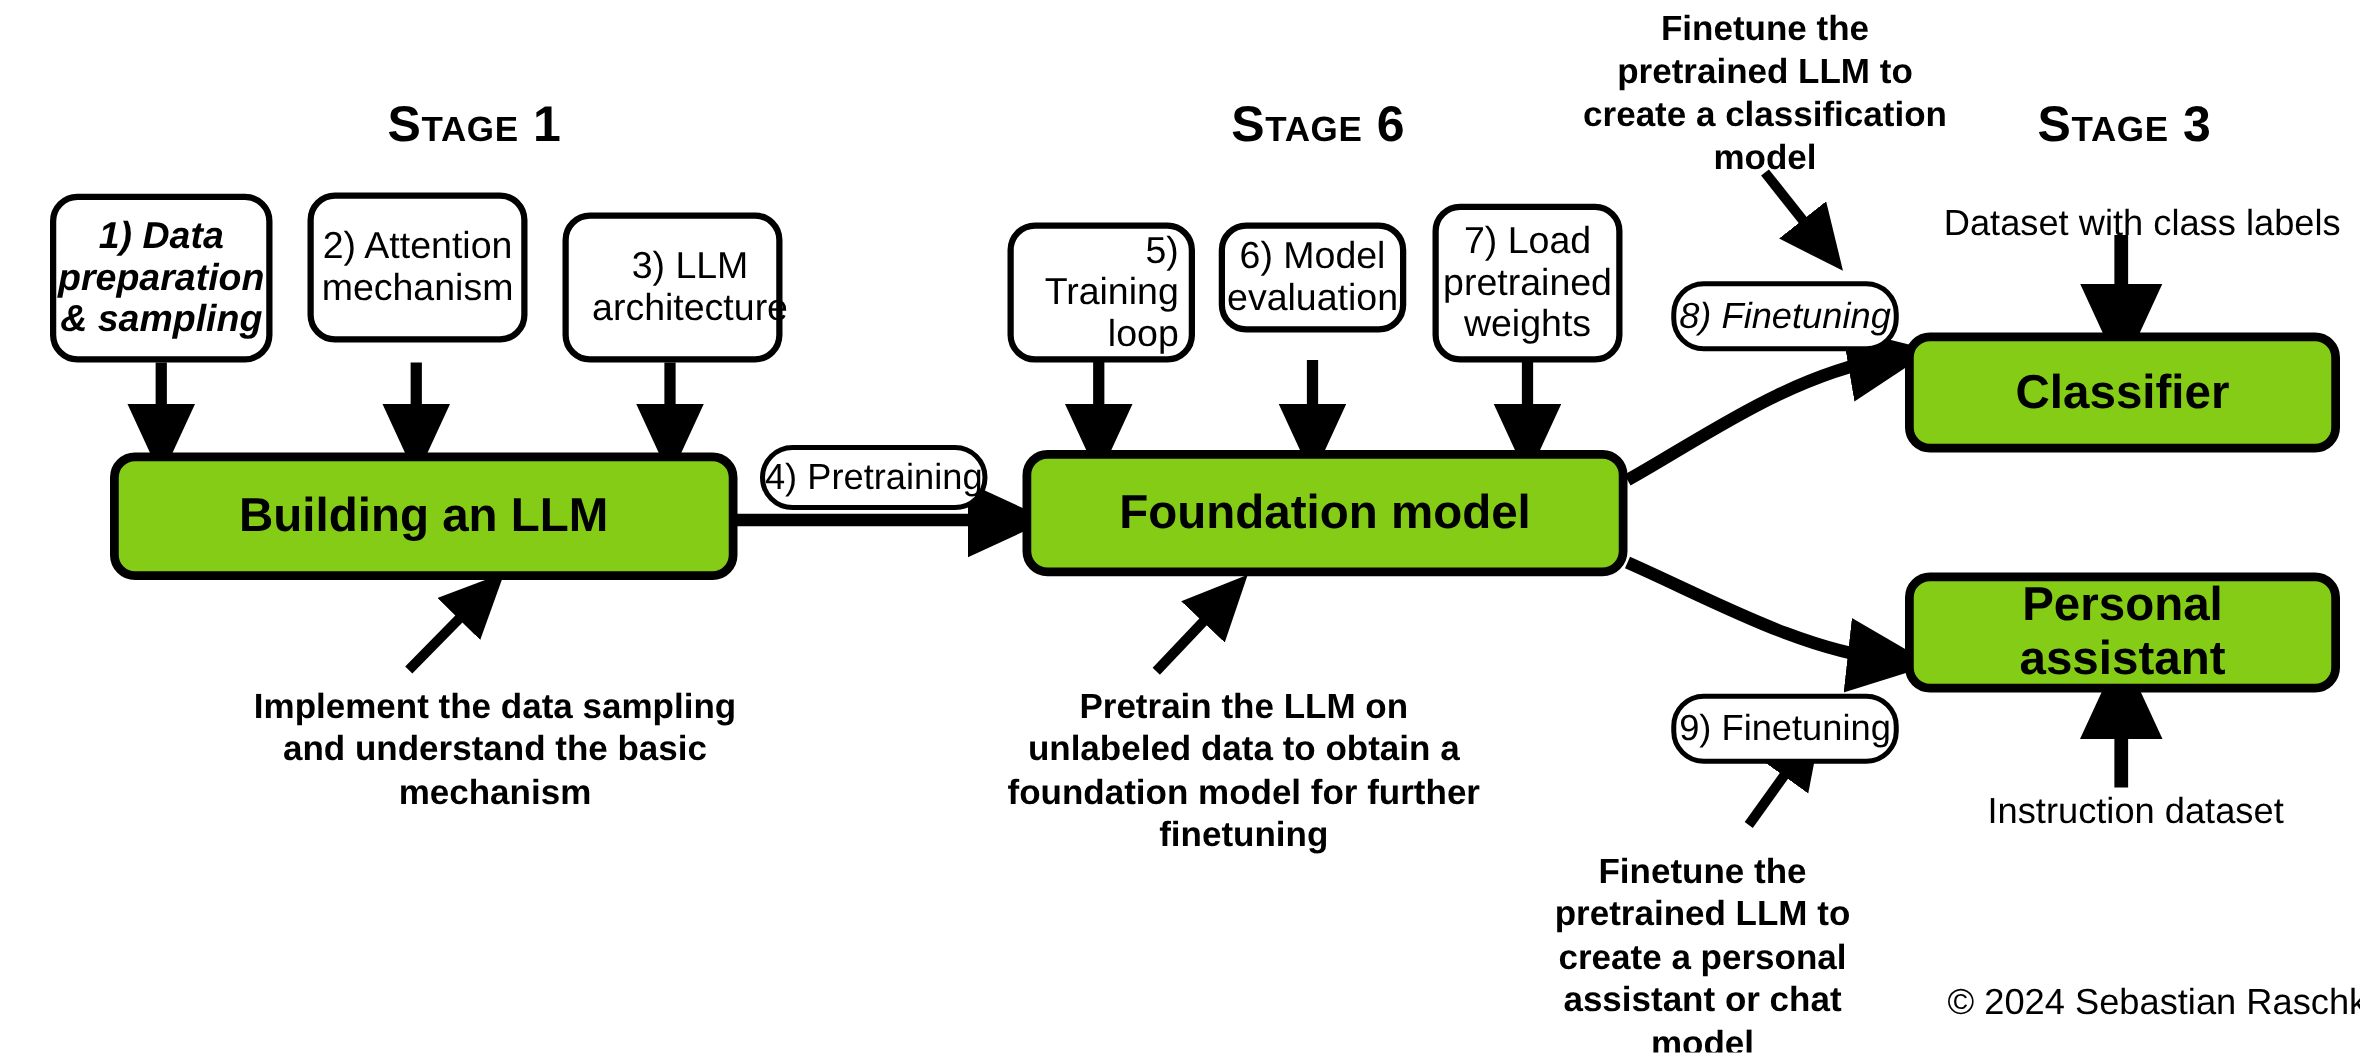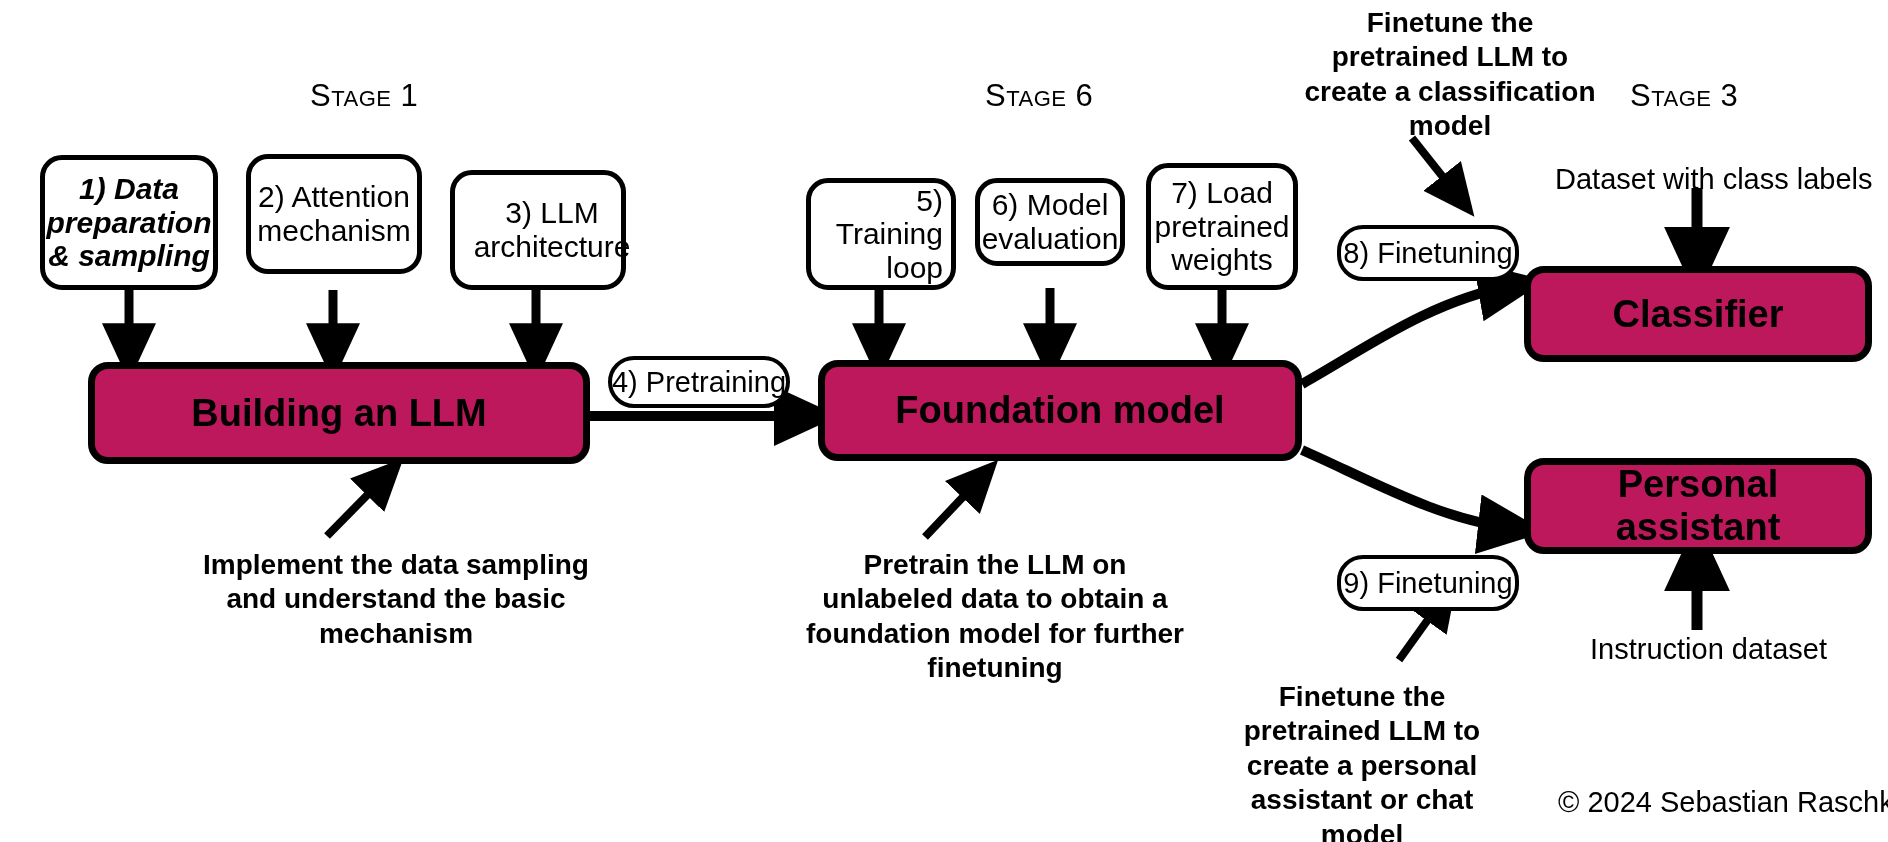--- a/index.html
+++ b/index.html
@@ -5,22 +5,22 @@
   html,body{margin:0;padding:0;background:#ffffff;}
   body{
     width:1888px;height:842px;position:relative;overflow:hidden;
     font-family:"Liberation Sans","DejaVu Sans",sans-serif;
     color:#000;
   }
   #stage{position:absolute;left:0;top:0;width:1888px;height:842px;}
 
   
   .stage-heading{
-    position:absolute;font-weight:normal;color:#000;white-space:nowrap;
-    font-size:31px;letter-spacing:.5px;line-height:1;
+    position:absolute;font-weight:bold;color:#000;white-space:nowrap;
+    font-size:40px;letter-spacing:.5px;line-height:1;
     font-variant:small-caps;
   }
 
   
   .task-box{
     position:absolute;box-sizing:border-box;
     background:#ffffff;border:5px solid #000;border-radius:22px;
     display:flex;align-items:center;justify-content:center;text-align:center;
     font-size:30px;line-height:1.12;padding:4px 8px;color:#000;
   }
@@ -31,21 +31,21 @@
     position:absolute;box-sizing:border-box;
     background:#ffffff;border:4px solid #000;border-radius:26px;
     display:flex;align-items:center;justify-content:center;
     font-size:29px;line-height:1;white-space:nowrap;color:#000;
     z-index:5;
   }
 
   
   .model-box{
     position:absolute;box-sizing:border-box;
-    background:#be185d;border:7px solid #000;border-radius:20px;
+    background:#84cc16;border:7px solid #000;border-radius:20px;
     display:flex;align-items:center;justify-content:center;text-align:center;
     font-weight:bold;font-size:38px;color:#000;
     z-index:4;
   }
 
   
   .plain-label{
     position:absolute;font-size:29px;line-height:1.2;color:#000;
     white-space:nowrap;text-align:center;
   }
@@ -119,23 +119,23 @@
   <div class="model-box" style="left:88px;top:362px;width:502px;height:102px;">Building an LLM</div>
 
   <div class="pill" style="left:608px;top:356px;width:182px;height:52px;">4) Pretraining</div>
 
   <div class="task-box" style="left:806px;top:178px;width:150px;height:112px;text-align:right;">5) Training loop</div>
   <div class="task-box" style="left:975px;top:178px;width:150px;height:88px;">6) Model evaluation</div>
   <div class="task-box" style="left:1146px;top:163px;width:152px;height:127px;">7) Load pretrained weights</div>
 
   <div class="model-box" style="left:818px;top:360px;width:484px;height:101px;">Foundation model</div>
 
-  <div class="caption" style="left:1262px;top:6px;width:300px;margin-left:38px;">Finetune the pretrained LLM to create a classification model</div>
+  <div class="caption" style="left:1262px;top:6px;width:300px;">Finetune the pretrained LLM to create a classification model</div>
 
-  <div class="pill" style="left:1337px;top:225px;width:182px;height:56px;">8) Finetuning</div>
+  <div class="pill" style="left:1337px;top:225px;width:182px;height:56px;font-style:italic;">8) Finetuning</div>
 
   <div class="plain-label" style="left:1555px;top:162px;width:285px;">Dataset with class labels</div>
 
   <div class="model-box" style="left:1524px;top:266px;width:348px;height:96px;">Classifier</div>
 
   <div class="model-box" style="left:1524px;top:458px;width:348px;height:96px;">Personal assistant</div>
 
   <div class="plain-label" style="left:1590px;top:632px;width:215px;">Instruction dataset</div>
 
   <div class="pill" style="left:1337px;top:555px;width:182px;height:56px;">9) Finetuning</div>

